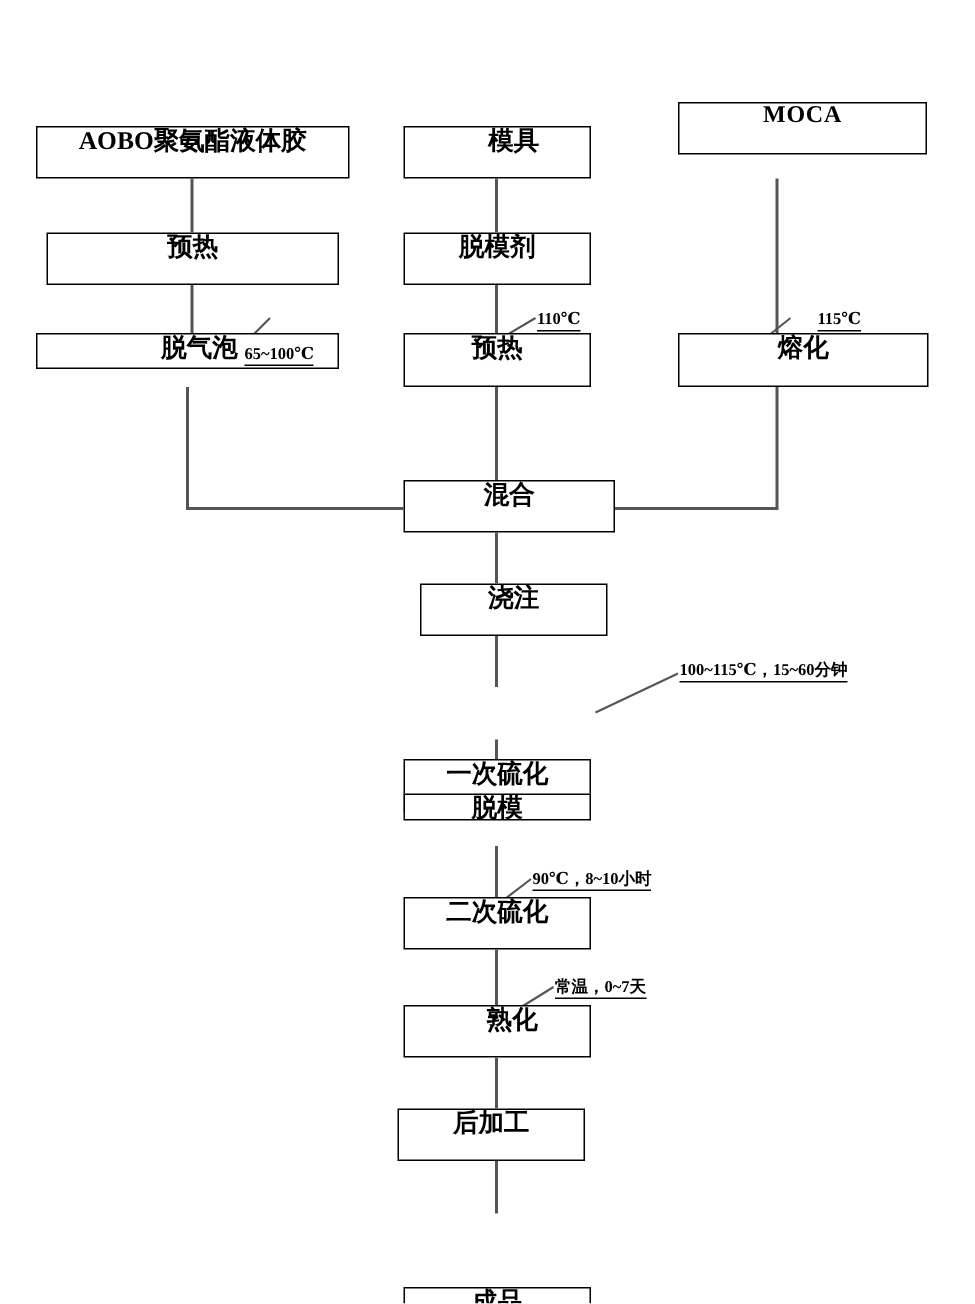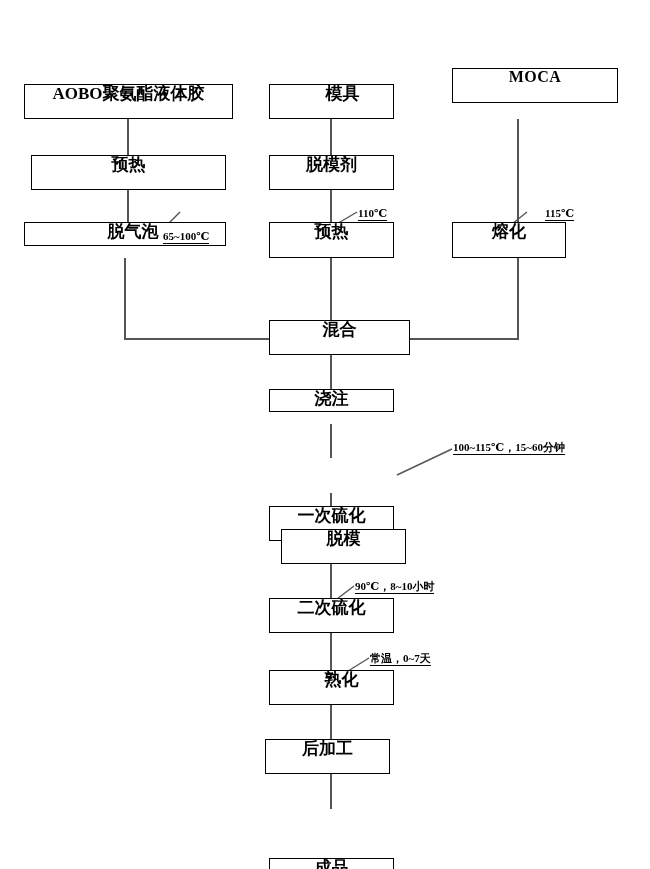--- a/index.html
+++ b/index.html
@@ -118,33 +118,33 @@
       </div>
       <div class="node" style="left: 269px; top: 155px; width: 125px; height: 35px;">
         <span>脱模剂</span>
       </div>
       <div class="node" style="left: 24px; top: 222px; width: 202px; height: 24px; padding-left: 16px;">
         <span>脱气泡</span>
       </div>
       <div class="node" style="left: 269px; top: 222px; width: 125px; height: 36px;">
         <span>预热</span>
       </div>
-      <div class="node" style="left: 452px; top: 222px; width: 114px; height: 36px;">
+      <div class="node" style="left: 452px; top: 222px; width: 167px; height: 36px;">
         <span>熔化</span>
       </div>
       <div class="node" style="left: 269px; top: 320px; width: 141px; height: 35px;">
         <span>混合</span>
       </div>
-      <div class="node" style="left: 269px; top: 389px; width: 125px; height: 23px;">
+      <div class="node" style="left: 280px; top: 389px; width: 125px; height: 35px;">
         <span>浇注</span>
       </div>
       <div class="node" style="left: 269px; top: 458px; width: 125px; height: 35px; margin-top: 48px;">
         <span>一次硫化</span>
       </div>
-      <div class="node" style="left: 281px; top: 529px; width: 125px; height: 35px;">
+      <div class="node" style="left: 269px; top: 529px; width: 125px; height: 18px;">
         <span>脱模</span>
       </div>
       <div class="node" style="left: 269px; top: 598px; width: 125px; height: 35px;">
         <span>二次硫化</span>
       </div>
       <div class="node" style="left: 269px; top: 670px; width: 125px; height: 35px; padding-left: 20px;">
         <span>熟化</span>
       </div>
       <div class="node" style="left: 265px; top: 739px; width: 125px; height: 35px;">
         <span>后加工</span>

